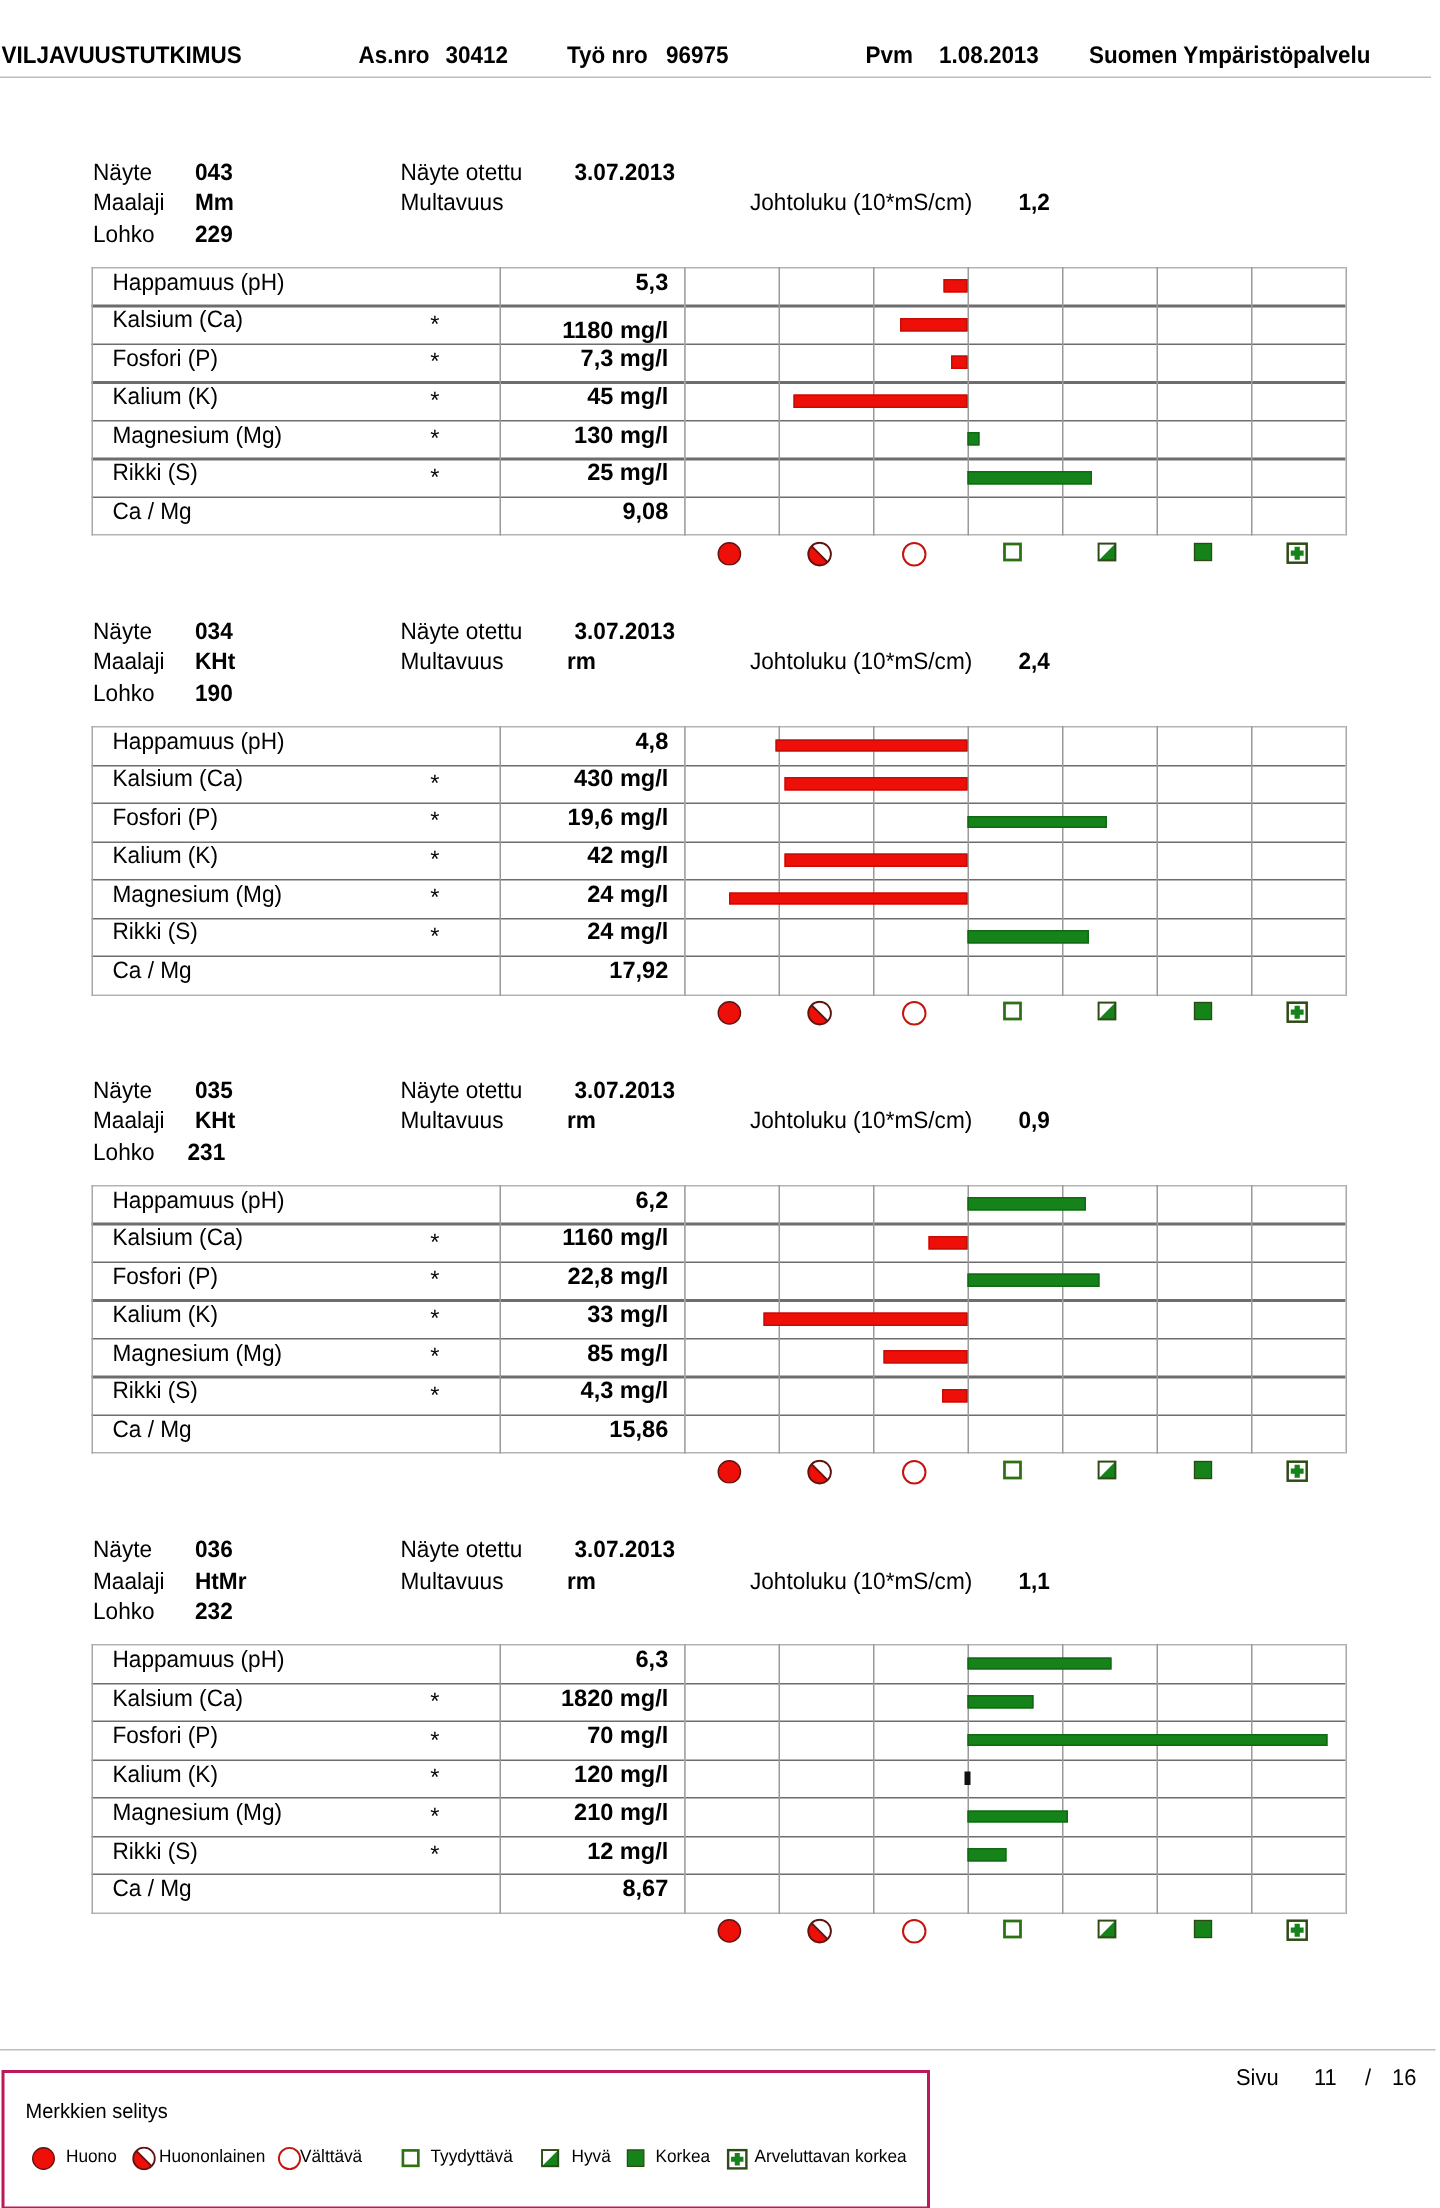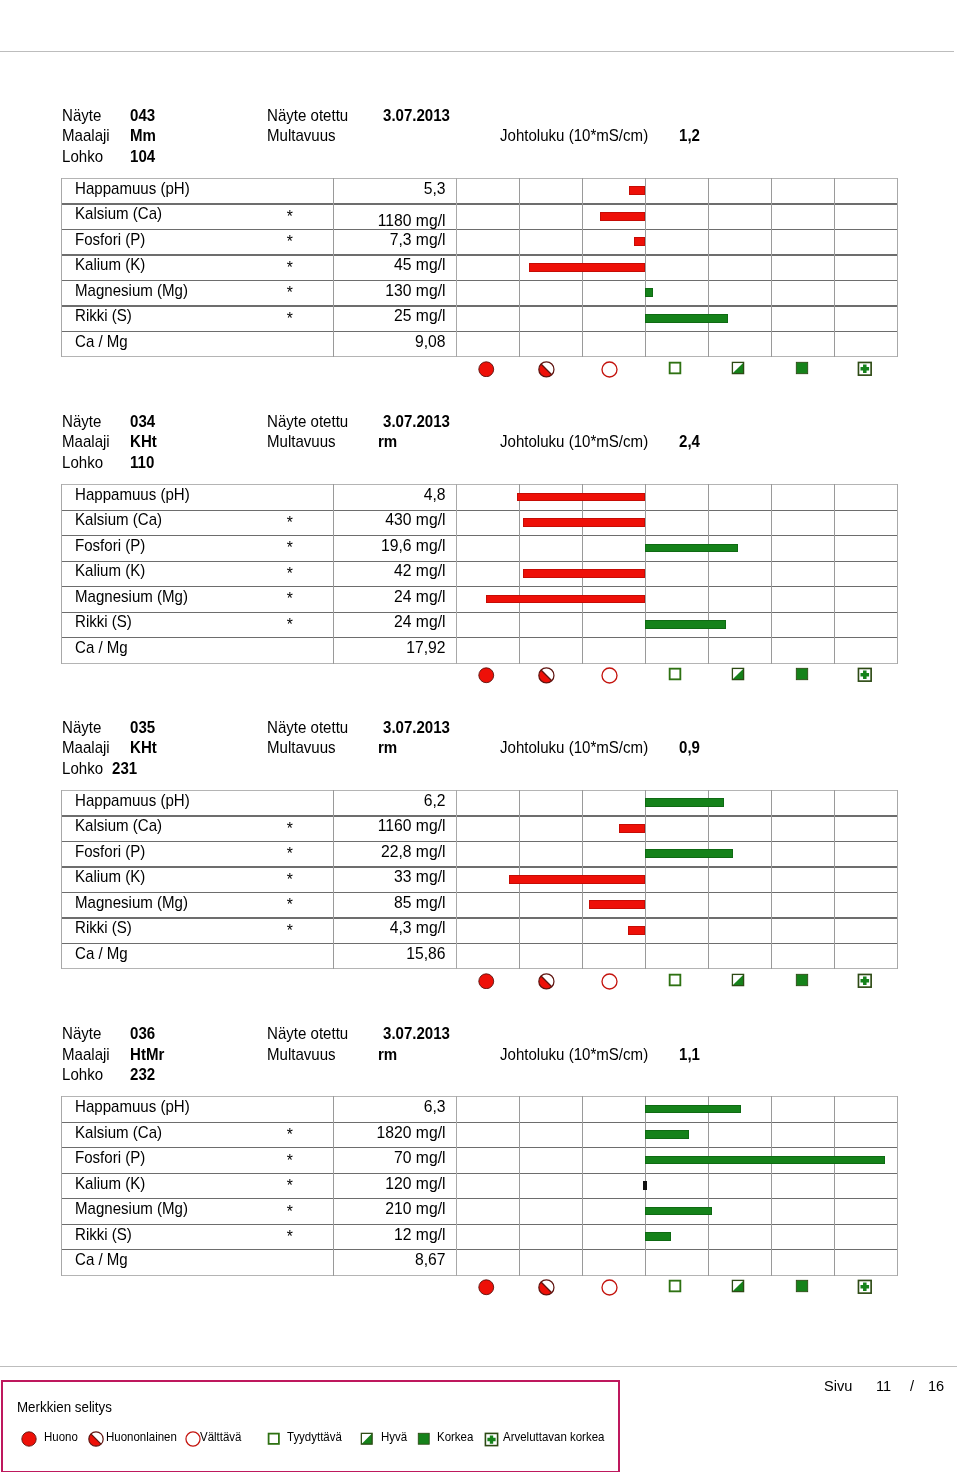--- a/index.html
+++ b/index.html
@@ -19,21 +19,21 @@
   .meta.b{font-weight:bold;}
 
   .grid{position:absolute;left:60.5px;top:0;width:836.5px;height:178.5px;}
   .rowline{position:absolute;left:0;width:836.5px;height:1.2px;background:#6d6d6d;}
   .rowline.edge{background:#b4b4b4;height:1.1px;}
   .vline{position:absolute;top:0;width:1.1px;height:179.5px;background:#9a9a9a;}
   .vline.light{background:#a8a8a8;}
 
   .lbl{position:absolute;left:14.8px;font-size:15.7px;white-space:nowrap;transform:scaleX(0.96);transform-origin:left top;}
   .star{position:absolute;left:226.3px;font-size:15.7px;margin-top:2.5px;}
-  .val{position:absolute;left:200px;width:185px;text-align:right;font-size:15.7px;white-space:nowrap;}
+  .val{position:absolute;left:200px;width:185px;text-align:right;font-size:15.7px;white-space:nowrap;font-weight:bold;}
 
   .bar{position:absolute;height:8.8px;box-sizing:border-box;}
   .bar.red{background:#ee1008;border:0.45px solid #c60c05;}
   .bar.green{background:#15821a;border:0.45px solid #0f6a13;}
   .bar.dark{background:#111;}
 
   
   .mrow{position:absolute;left:60.5px;height:24px;}
   .mk{position:absolute;top:0;}
 
@@ -44,30 +44,40 @@
   .legendicon{position:absolute;}
 
   .pager{position:absolute;top:1376.6px;left:0;font-size:15.2px;white-space:nowrap;}
   .pager span{position:absolute;transform:scaleX(0.96);transform-origin:left top;display:inline-block;}
 </style>
 </head>
 <body>
 
 <div class="page" id="page">
 
+  <div class="doc-header">
+    <span class="h-item" style="left:0px">VILJAVUUSTUTKIMUS</span>
+    <span class="h-item" style="left:238.7px">As.nro</span>
+    <span class="h-item" style="left:296.2px">30412</span>
+    <span class="h-item" style="left:377.7px">Työ nro</span>
+    <span class="h-item" style="left:443.3px">96975</span>
+    <span class="h-item" style="left:576.1px">Pvm</span>
+    <span class="h-item" style="left:625.7px">1.08.2013</span>
+    <span class="h-item" style="left:725.7px">Suomen Ympäristöpalvelu</span>
+  </div>
   <div class="hrule"></div>
 
   <div id="blocks">
       <div class="block" style="top: 106.9px;">
         <span class="meta" style="left:61.8px;top:0px">Näyte</span>
         <span class="meta b" style="left:130px;top:0px">043</span>
         <span class="meta" style="left:61.8px;top:20.4px">Maalaji</span>
         <span class="meta b" style="left:130px;top:20.4px">Mm</span>
         <span class="meta" style="left:61.8px;top:41.3px">Lohko</span>
-        <span class="meta b" style="left:130px;top:41.3px">104</span>
+        <span class="meta b" style="left:130px;top:41.3px">229</span>
         <span class="meta" style="left:266.5px;top:0px">Näyte otettu</span>
         <span class="meta b" style="left:382.5px;top:0px">3.07.2013</span>
         <span class="meta" style="left:266.5px;top:20.4px">Multavuus</span>
         <span class="meta" style="left:500.3px;top:20.4px">Johtoluku (10*mS/cm)</span>
         <span class="meta b" style="left:678.6px;top:20.4px">1,2</span>
         <div class="grid" style="top:71px">
           <div class="rowline edge" style="top:0px"></div>
           <div class="rowline" style="top:25.5px"></div>
           <div class="rowline" style="top:51px"></div>
           <div class="rowline" style="top:76.5px"></div>
@@ -160,21 +170,21 @@
             </svg>
           </span>
         </div>
       </div>
       <div class="block" style="top: 413.1px;">
         <span class="meta" style="left:61.8px;top:0px">Näyte</span>
         <span class="meta b" style="left:130px;top:0px">034</span>
         <span class="meta" style="left:61.8px;top:20.4px">Maalaji</span>
         <span class="meta b" style="left:130px;top:20.4px">KHt</span>
         <span class="meta" style="left:61.8px;top:41.3px">Lohko</span>
-        <span class="meta b" style="left:130px;top:41.3px">110</span>
+        <span class="meta b" style="left:130px;top:41.3px">190</span>
         <span class="meta" style="left:266.5px;top:0px">Näyte otettu</span>
         <span class="meta b" style="left:382.5px;top:0px">3.07.2013</span>
         <span class="meta" style="left:266.5px;top:20.4px">Multavuus</span>
         <span class="meta b" style="left:377.6px;top:20.4px">rm</span>
         <span class="meta" style="left:500.3px;top:20.4px">Johtoluku (10*mS/cm)</span>
         <span class="meta b" style="left:678.6px;top:20.4px">2,4</span>
         <div class="grid" style="top:71px">
           <div class="rowline edge" style="top:0px"></div>
           <div class="rowline" style="top:25.5px"></div>
           <div class="rowline" style="top:51px"></div>
@@ -268,21 +278,21 @@
             </svg>
           </span>
         </div>
       </div>
       <div class="block" style="top: 718.9px;">
         <span class="meta" style="left:61.8px;top:0px">Näyte</span>
         <span class="meta b" style="left:130px;top:0px">035</span>
         <span class="meta" style="left:61.8px;top:20.4px">Maalaji</span>
         <span class="meta b" style="left:130px;top:20.4px">KHt</span>
         <span class="meta" style="left:61.8px;top:41.3px">Lohko</span>
-        <span class="meta b" style="left:112px;top:41.3px">231</span>
+        <span class="meta b" style="left:125px;top:41.3px">231</span>
         <span class="meta" style="left:266.5px;top:0px">Näyte otettu</span>
         <span class="meta b" style="left:382.5px;top:0px">3.07.2013</span>
         <span class="meta" style="left:266.5px;top:20.4px">Multavuus</span>
         <span class="meta b" style="left:377.6px;top:20.4px">rm</span>
         <span class="meta" style="left:500.3px;top:20.4px">Johtoluku (10*mS/cm)</span>
         <span class="meta b" style="left:678.6px;top:20.4px">0,9</span>
         <div class="grid" style="top:71px">
           <div class="rowline edge" style="top:0px"></div>
           <div class="rowline" style="top:25.5px"></div>
           <div class="rowline" style="top:51px"></div>

